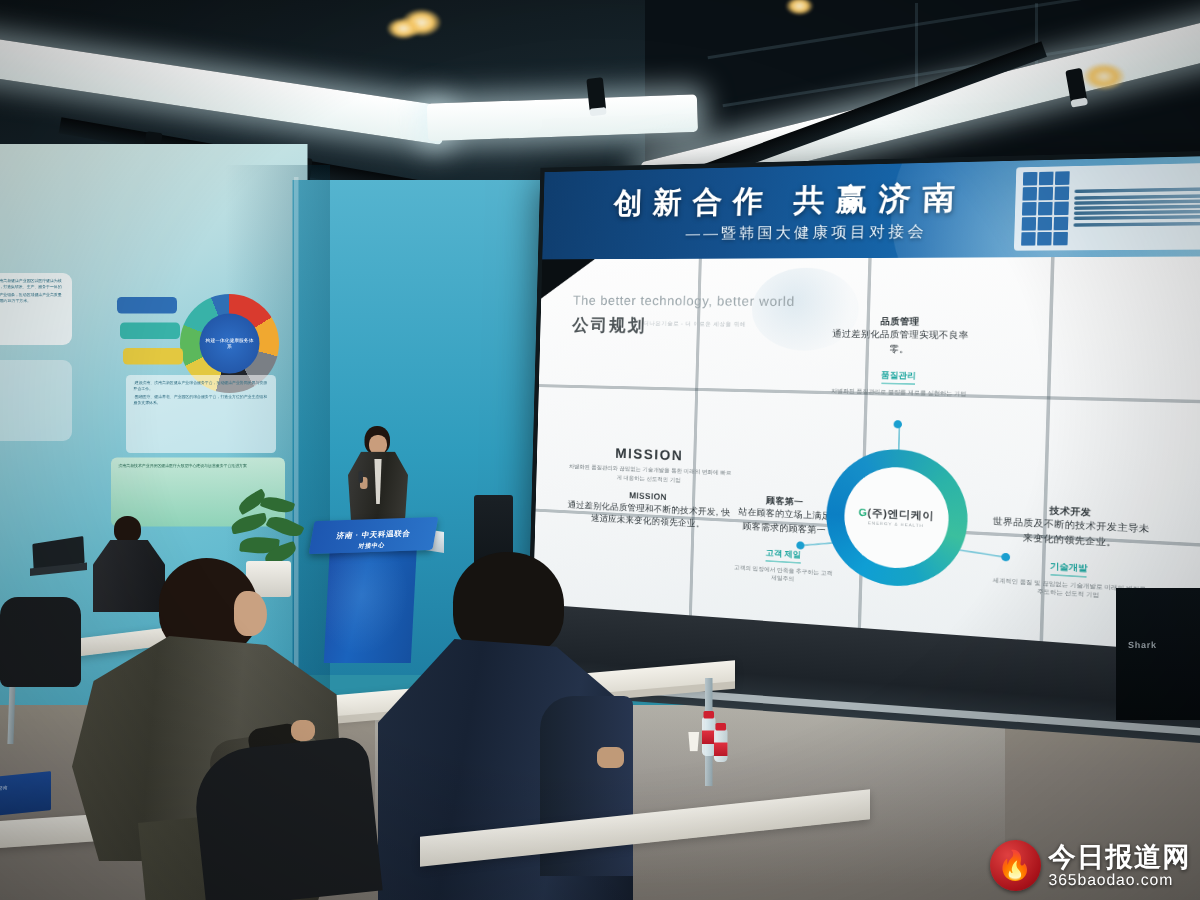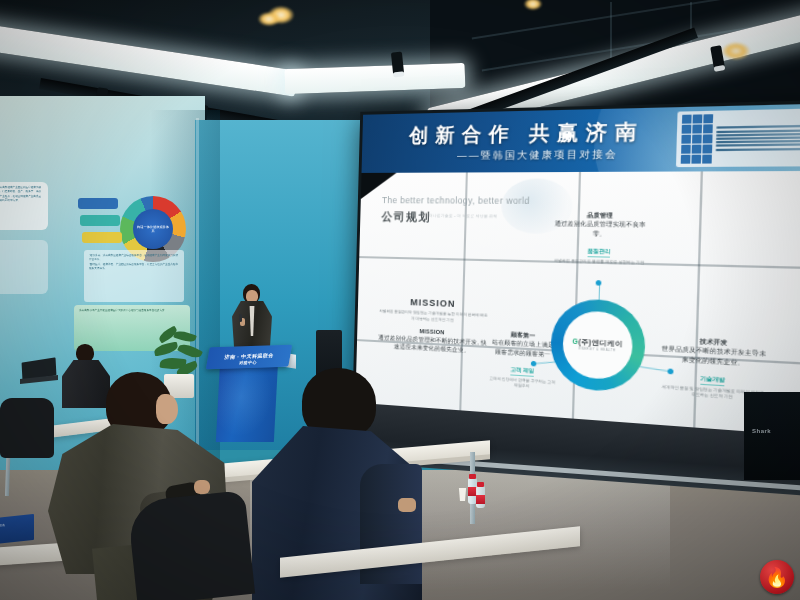--- a/index.html
+++ b/index.html
@@ -522,15 +522,19 @@
   <div class="chair" style="left:0;top:398px;width:54px;height:60px;"></div>
 
   <div class="table" style="left:280px;top:542px;width:300px;height:20px;transform:skewY(-6deg);"></div>
 
   <div class="vig"></div>
 
   <div class="wm">
     <div class="wm-logo">
       <span class="wm-flame">🔥</span>
     </div>
+    <div class="wm-txt">
+      <span class="wm-cn">今日报道网</span>
+      <span class="wm-en">365baodao.com</span>
+    </div>
   </div>
 
 </div>
 
 </body></html>

